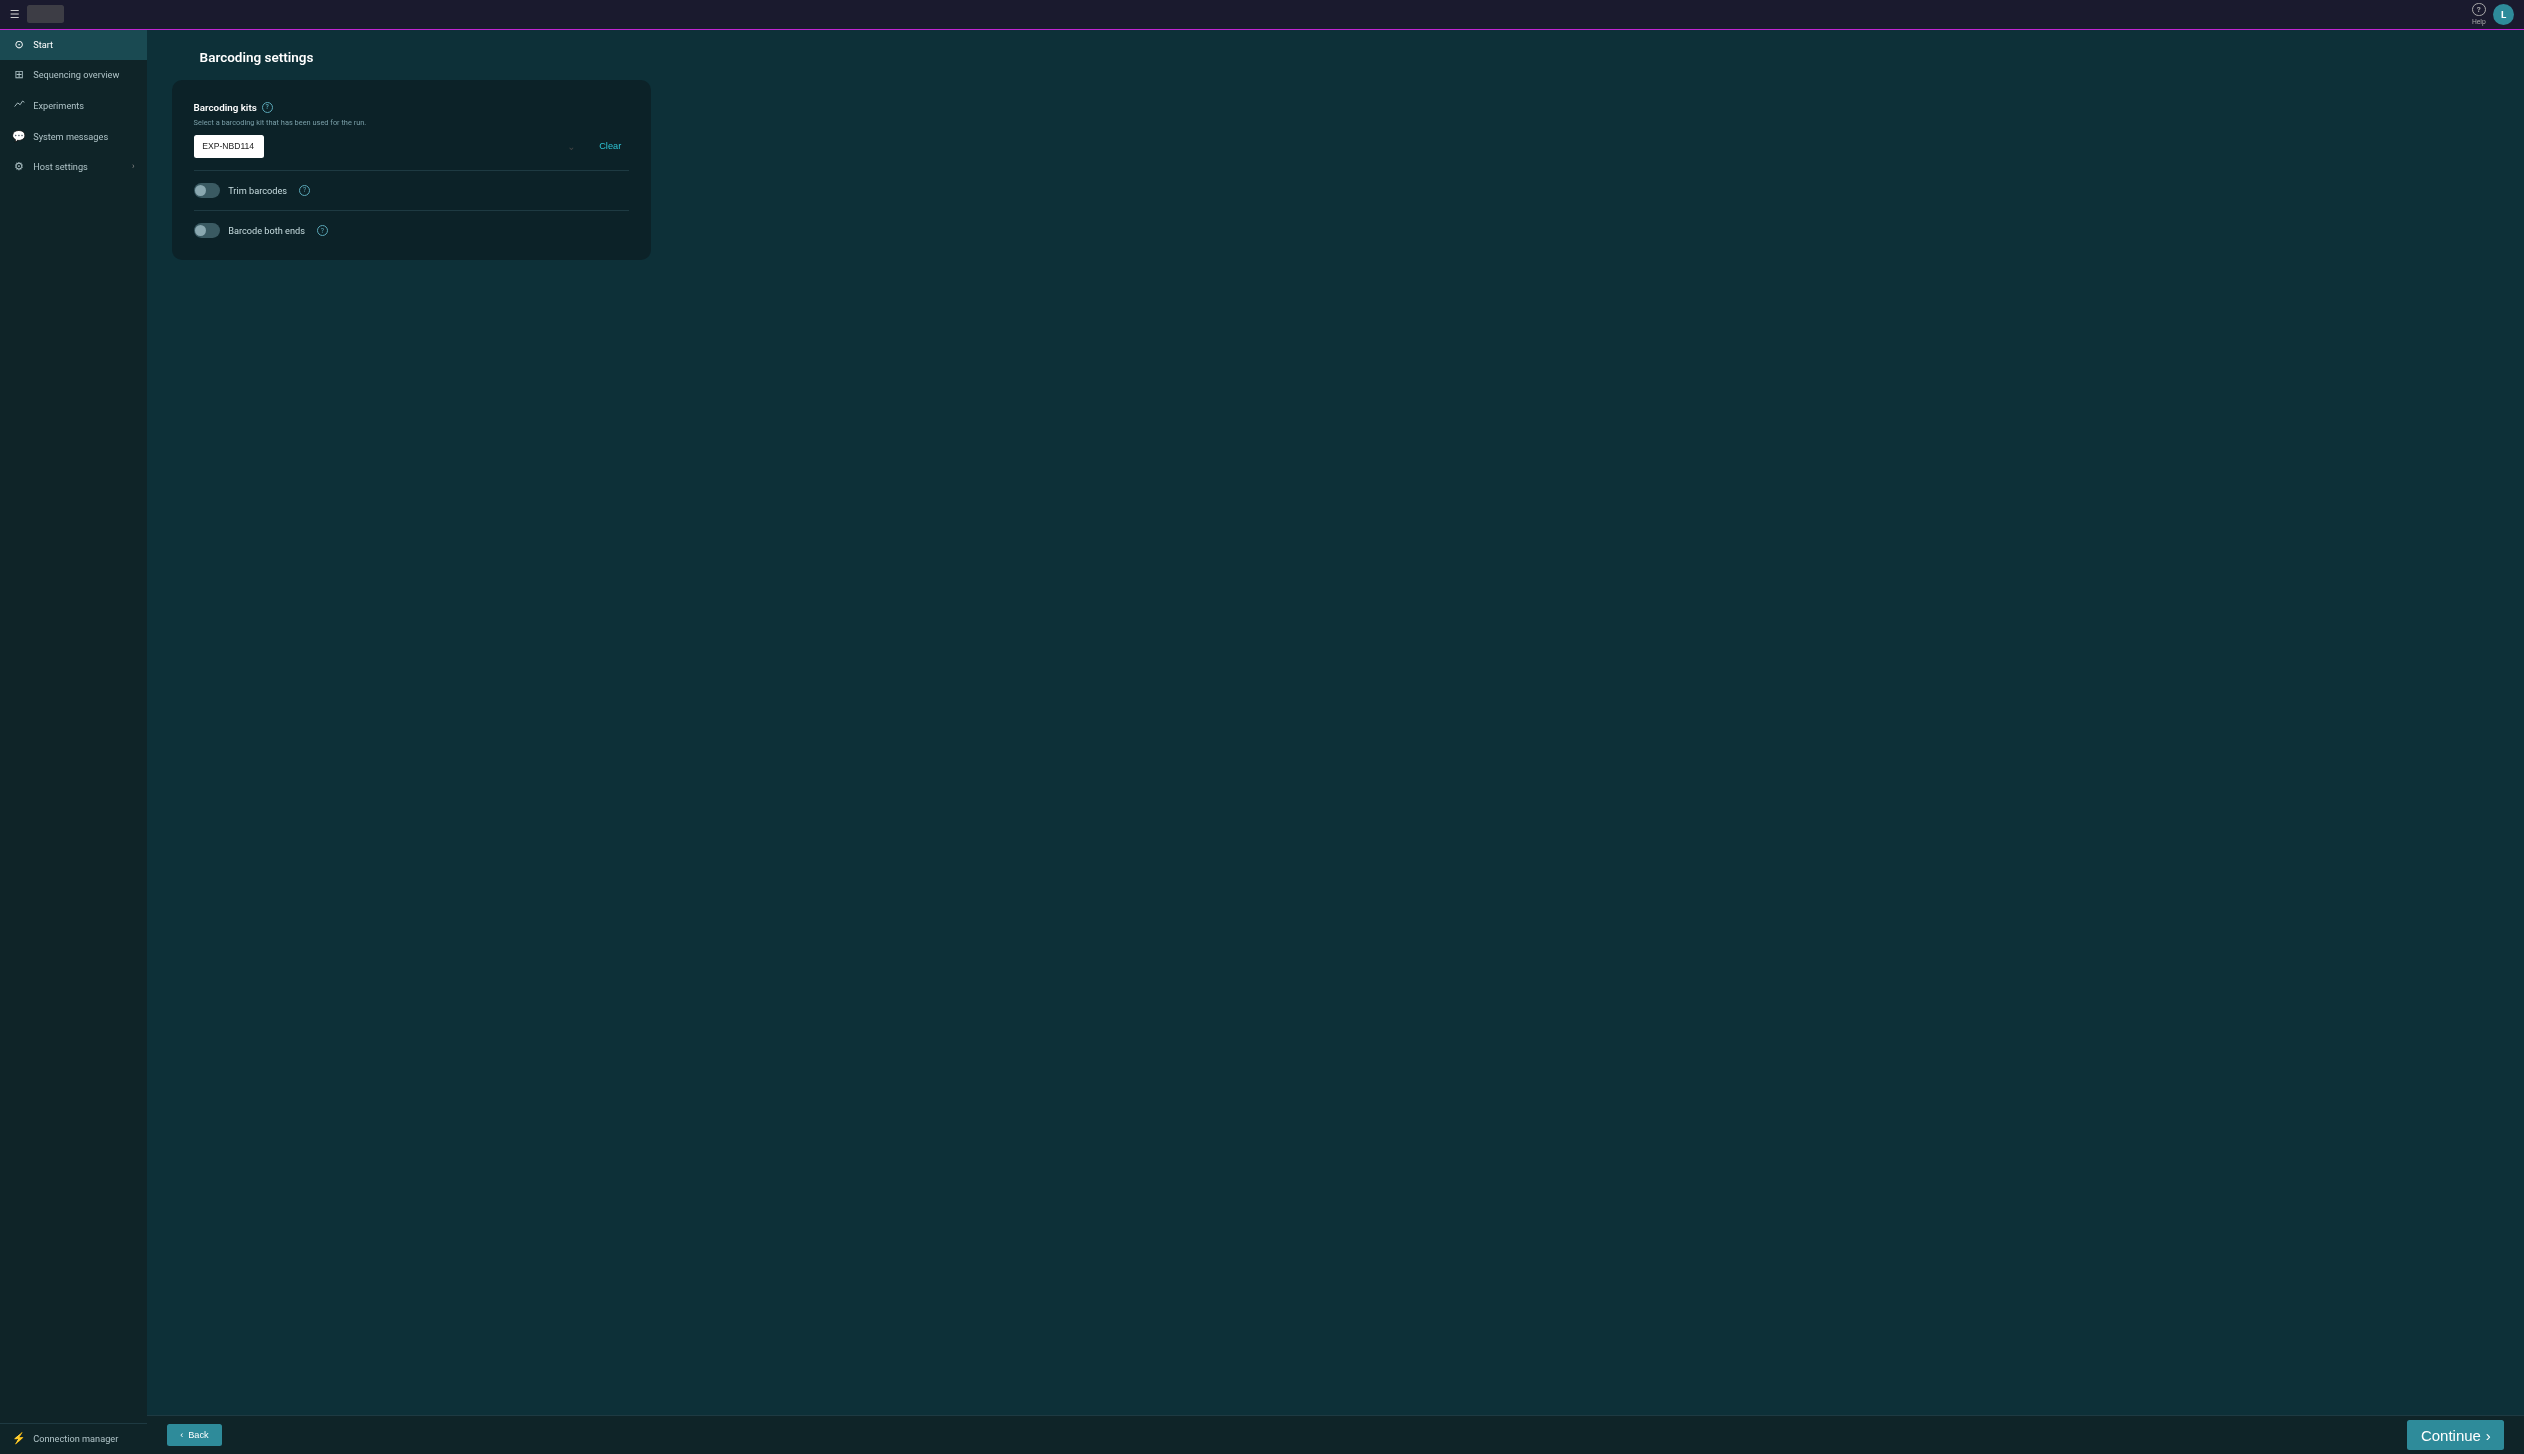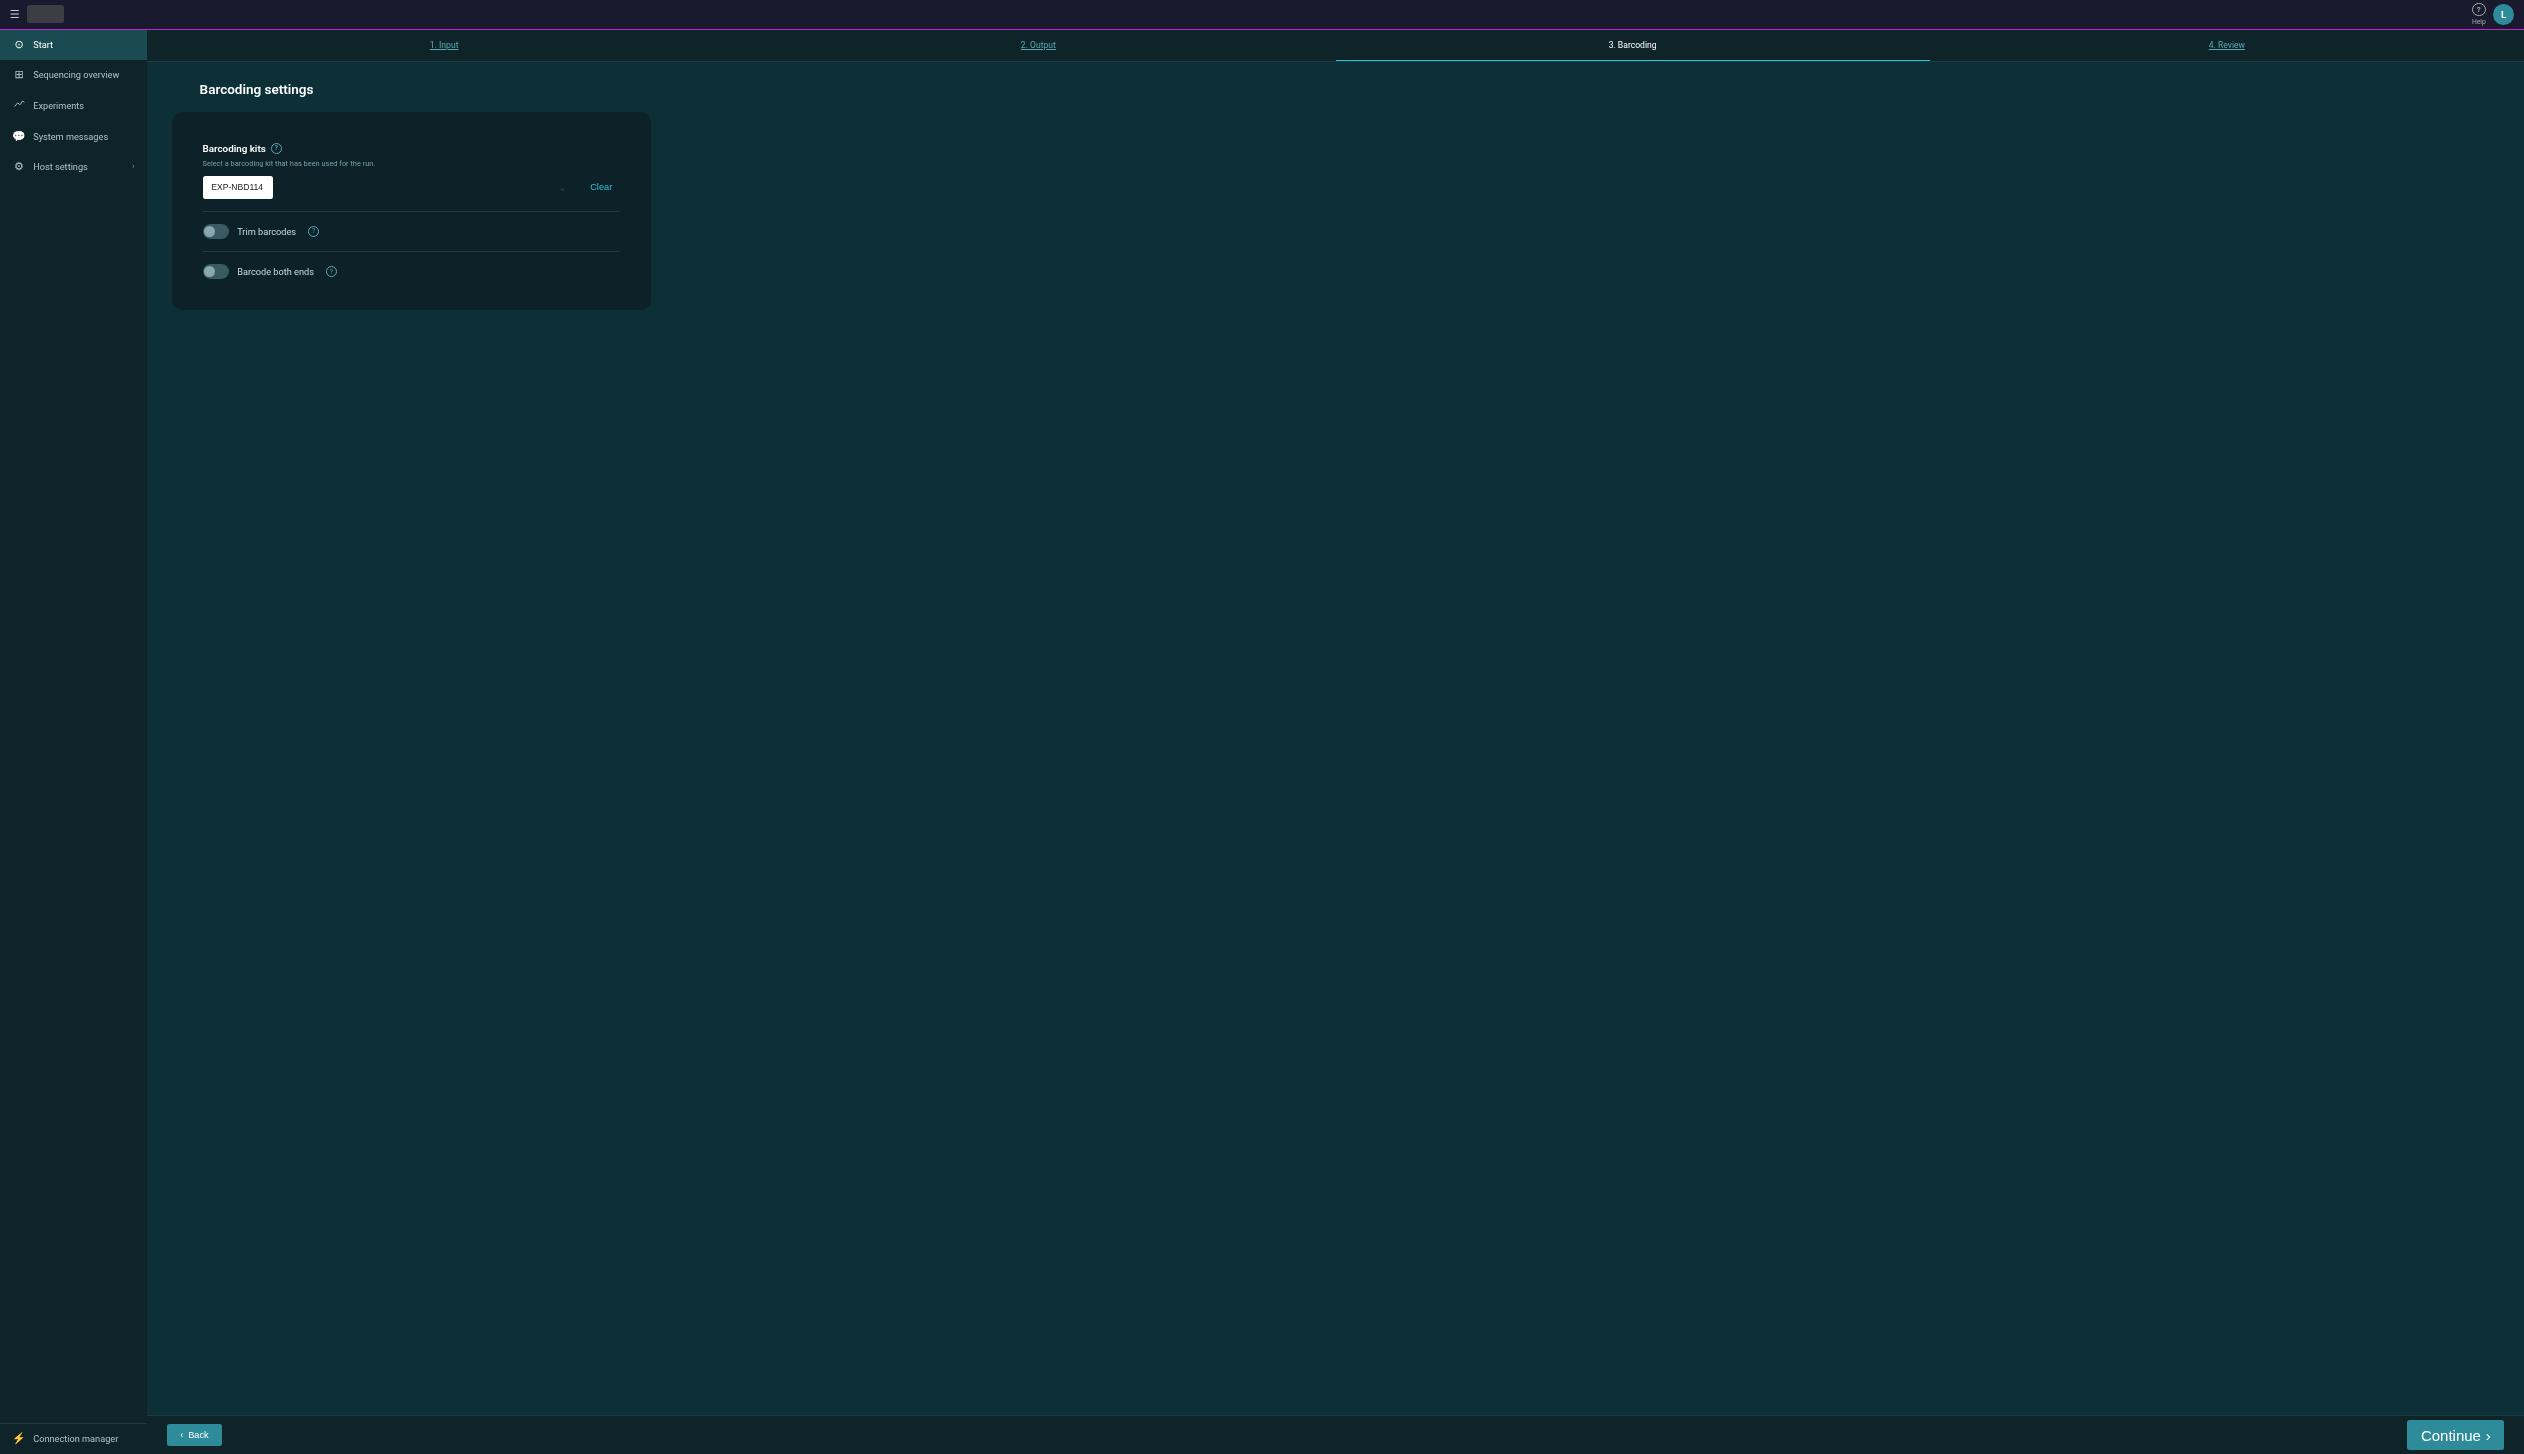--- a/index.html
+++ b/index.html
@@ -177,21 +177,21 @@
       font-weight: 600;
       color: #fff;
       margin-bottom: 14.7px;
       padding-left: 28px;
     }
 
     
     .card {
       background: #0c2228;
       border-radius: 10px;
-      padding: 31px;
+      padding: 22px;
       max-width: 479px;
     }
 
     .section-title {
       font-size: 9.8px;
       font-weight: 600;
       color: #fff;
       display: flex;
       align-items: center;
       gap: 4.9px;
@@ -414,34 +414,20 @@
     <div class="sidebar-bottom">
       <div class="sidebar-item">
         <span class="sidebar-item-icon">⚡</span>
         <span class="sidebar-item-label">Connection manager</span>
       </div>
     </div>
   </nav>
 
   <div class="content-area">
 
-    <div class="step-bar">
-      <div class="step-item">
-        <span>1. Input</span>
-      </div>
-      <div class="step-item">
-        <span>2. Output</span>
-      </div>
-      <div class="step-item active">
-        <span>3. Barcoding</span>
-      </div>
-      <div class="step-item">
-        <span>4. Review</span>
-      </div>
-    </div>
 
     <div class="page-content">
       <h1 class="page-title">Barcoding settings</h1>
 
       <div class="card">
 
         <div class="section-title">
           <span>Barcoding kits</span>
           <span class="help-icon">?</span>
         </div>

